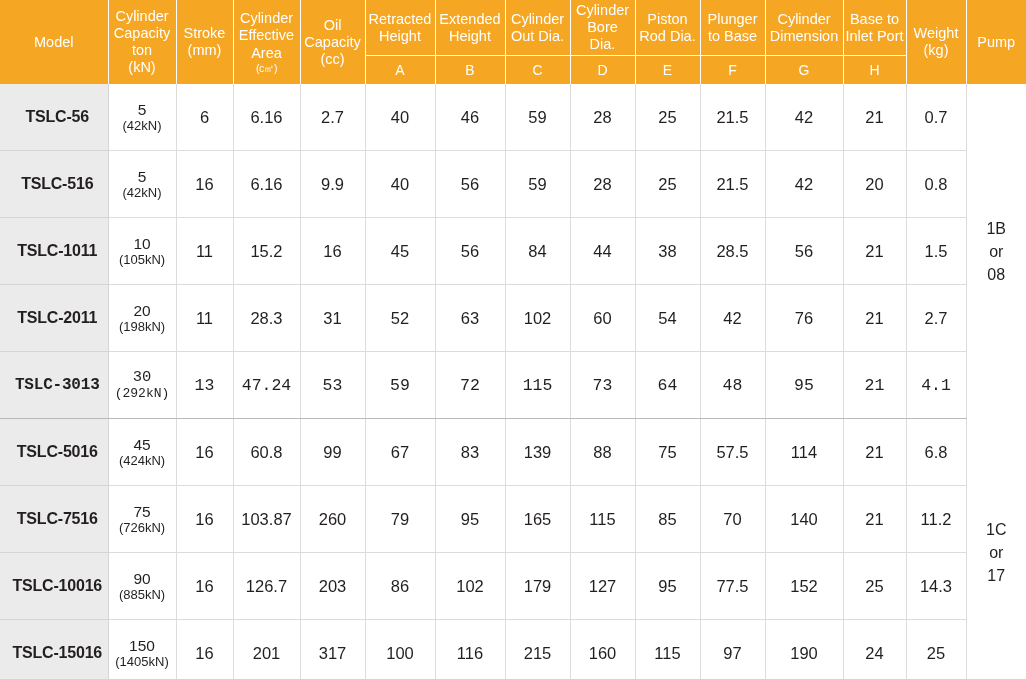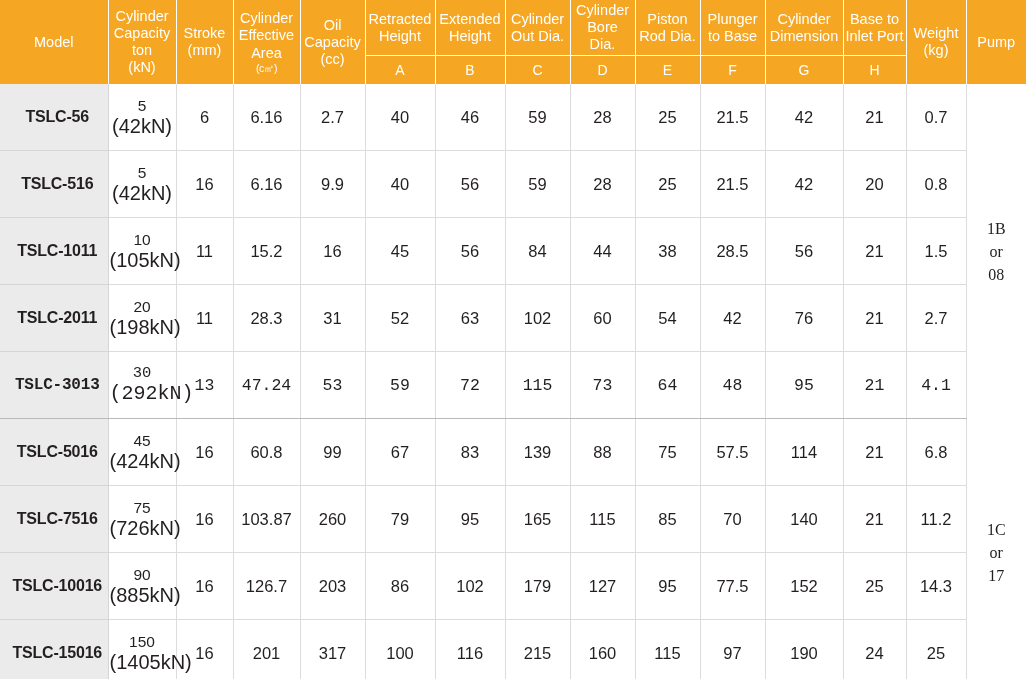--- a/index.html
+++ b/index.html
@@ -83,31 +83,31 @@
     border-bottom: 1px solid #d5d5d5;
     padding-left: 8px;
   }
 
   td.capacity {
     line-height: 1.12;
     font-size: 15.5px;
   }
   td.capacity .cap-kn {
     display: block;
-    font-size: 20px;
+    font-size: 13px;
   }
 
   td.pump {
     font-size: 16px;
     line-height: 1.45;
     border-right: none;
     border-bottom: none;
     vertical-align: middle;
   }
-  td.pump .pl { display: block; font-family: Liberation Serif, serif; }
+  td.pump .pl { display: block; }
 
   tr.group-end td { border-bottom: 1px solid #b9b9b9; font-family: Liberation Mono, monospace; }
 </style>
 </head>
 <body>
 
 <div id="spec-table-wrap">
   <table class="spec">
     <colgroup>
       <col style="width:108px">

